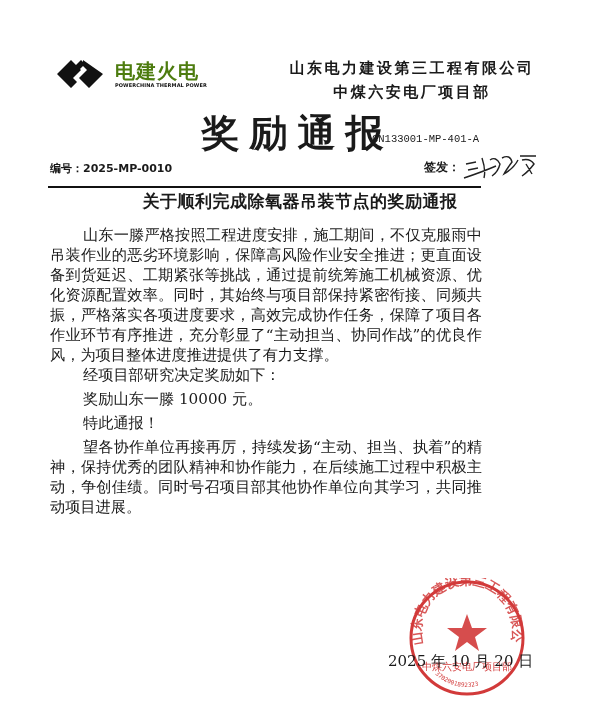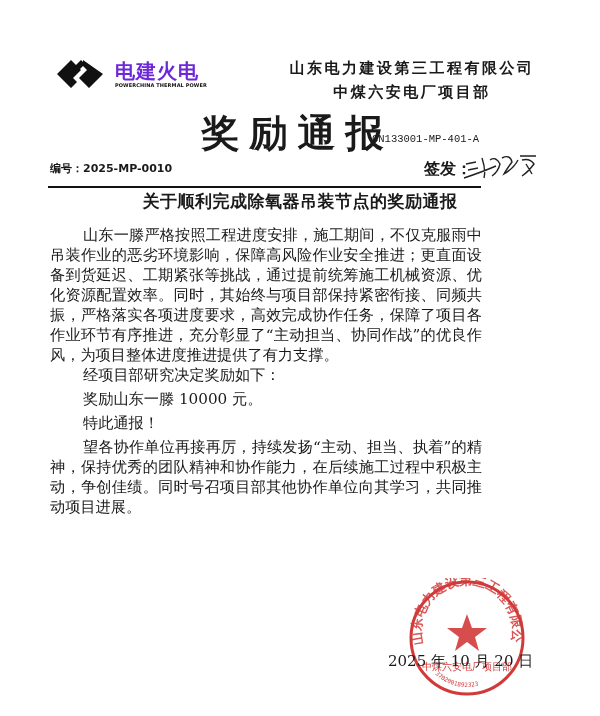--- a/index.html
+++ b/index.html
@@ -1,30 +1,30 @@
 <!DOCTYPE html>
 <html><head>
 <meta charset="utf-8">
 <style>
   html, body { margin:0; padding:0; background:#ffffff; }
   body { width:600px; height:716px; position:relative; overflow:hidden;
          font-family:"DejaVu Serif", serif; color:#1a1a1a; }
   .logo { position:absolute; left:57px; top:54px; display:flex; align-items:center; }
   .logo svg { width:50px; height:40px; }
   .logo-text { margin-left:8px; }
-  .logo-cn { font-family:"DejaVu Sans", sans-serif; font-weight:bold; font-size:20px; letter-spacing:1px; line-height:22px; color:#6d28d9; }
+  .logo-cn { font-family:"DejaVu Sans", sans-serif; font-weight:bold; font-size:20px; letter-spacing:1px; line-height:22px; color:#4d7c0f; }
   .logo-en { font-family:"DejaVu Sans", sans-serif; font-size:5px; font-weight:bold; letter-spacing:0.1px; color:#111; }
   .company { position:absolute; left:262px; top:56px; width:300px; text-align:center;
              font-family:"DejaVu Sans", sans-serif; font-weight:bold; font-size:15px; letter-spacing:2.5px; line-height:24px; }
   .title { position:absolute; left:0; width:595px; top:108px; text-align:center;
            font-family:"DejaVu Sans", sans-serif; font-weight:bold; font-size:38px; letter-spacing:10px; }
   .code { position:absolute; left:372px; top:133px; font-family:Liberation Mono, monospace; font-size:10.5px; }
   .docno { position:absolute; left:50px; top:161px; font-family:"DejaVu Sans", sans-serif; font-size:11px; font-weight:bold; }
   .docno .num { font-weight:bold; }
-  .signer { position:absolute; left:424px; top:159px; font-family:"DejaVu Sans", sans-serif; font-size:16px; font-weight:bold; }
+  .signer { position:absolute; left:424px; top:159px; font-family:"DejaVu Sans", sans-serif; font-size:12px; font-weight:bold; }
   .signature { position:absolute; left:462px; top:150px; }
   .rule { position:absolute; left:48px; top:186px; width:433px; height:2px; background:#111; }
   .subject { position:absolute; left:0; width:600px; top:190px; text-align:center; font-size:17px; font-weight:bold; letter-spacing:0.5px; }
   .body { position:absolute; left:50px; top:225px; width:432px; font-size:15.2px; line-height:20px; text-align:justify; }
   .body p { margin:0; }
   .indent { text-indent:33px; }
   .date { position:absolute; left:388px; top:652px; font-size:15px; }
   .stamp { position:absolute; left:407px; top:578px; width:120px; height:120px; }
 </style>
 </head>

